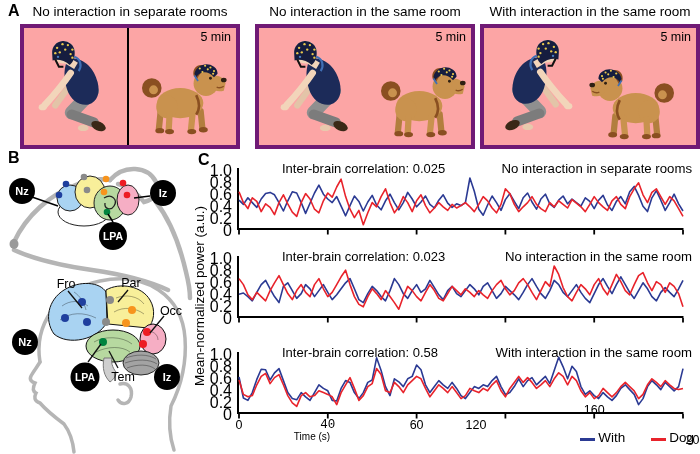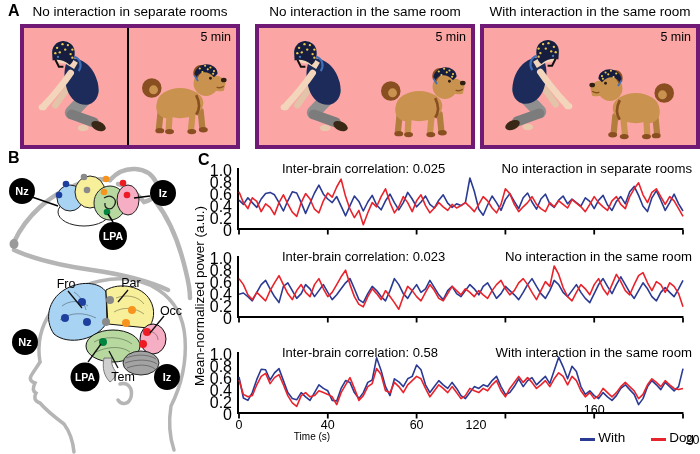--- a/index.html
+++ b/index.html
@@ -304,21 +304,21 @@
           <polyline points="2.0,25.0 6.4,46.0 10.9,48.4 15.3,40.6 19.8,27.4 24.2,17.2 28.6,17.8 33.1,28.0 37.5,20.8 42.0,16.6 46.4,28.6 50.8,40.6 55.3,46.6 59.7,47.8 64.2,40.6 68.6,44.8 73.0,48.4 77.5,40.6 81.9,32.8 86.4,36.4 90.8,38.8 95.2,48.4 99.7,49.0 104.1,36.4 108.6,28.6 113.0,30.4 117.4,40.6 121.9,46.6 126.3,40.6 130.8,30.4 135.2,28.0 139.6,5.8 144.1,18.4 148.5,34.6 153.0,43.6 157.4,26.8 161.8,29.8 166.3,34.6 170.7,26.8 175.2,24.4 179.6,13.0 184.0,17.8 188.5,32.8 192.9,40.6 197.4,34.6 201.8,28.6 206.2,32.8 210.7,36.4 215.1,30.4 219.6,36.4 224.0,43.6 228.4,46.6 232.9,40.6 237.3,34.6 241.8,36.4 246.2,32.8 250.6,34.6 255.1,28.6 259.5,24.4 264.0,34.6 268.4,42.4 272.8,40.6 277.3,34.6 281.7,26.8 286.2,34.6 290.6,28.6 295.0,25.6 299.5,32.8 303.9,28.6 308.4,24.4 312.8,31.6 317.2,18.4 321.7,5.2 326.1,14.8 330.6,26.8 335.0,14.2 339.4,19.6 343.9,34.6 348.3,42.4 352.8,38.8 357.2,43.6 361.6,46.6 366.1,40.6 370.5,44.8 375.0,48.4 379.4,43.6 383.8,36.4 388.3,32.8 392.7,37.6 397.2,42.4 401.6,52.6 406.0,46.6 410.5,34.6 414.9,28.6 419.4,32.8 423.8,37.6 428.2,30.4 432.7,34.6 437.1,38.8 441.6,34.6 446.0,16.6" fill="none" stroke="#2b3a93" stroke-width="1.6" stroke-linejoin="round"></polyline>
           <polyline points="2.0,28.0 6.4,42.4 10.9,44.8 15.3,43.6 19.8,32.8 24.2,24.4 28.6,21.4 33.1,31.6 37.5,25.6 42.0,22.6 46.4,32.8 50.8,43.6 55.3,50.8 59.7,54.4 64.2,43.6 68.6,40.6 73.0,44.8 77.5,43.6 81.9,38.8 86.4,40.6 90.8,42.4 95.2,44.8 99.7,52.6 104.1,40.6 108.6,32.8 113.0,25.6 117.4,36.4 121.9,48.4 126.3,43.6 130.8,34.6 135.2,31.6 139.6,16.6 144.1,22.6 148.5,38.8 153.0,40.6 157.4,30.4 161.8,34.6 166.3,40.6 170.7,32.8 175.2,28.6 179.6,24.4 184.0,26.8 188.5,36.4 192.9,44.8 197.4,38.8 201.8,32.8 206.2,36.4 210.7,40.6 215.1,34.6 219.6,40.6 224.0,46.6 228.4,43.6 232.9,36.4 237.3,38.8 241.8,40.6 246.2,36.4 250.6,38.8 255.1,32.8 259.5,28.6 264.0,38.8 268.4,44.8 272.8,36.4 277.3,30.4 281.7,24.4 286.2,30.4 290.6,25.6 295.0,30.4 299.5,36.4 303.9,32.8 308.4,28.6 312.8,34.6 317.2,26.8 321.7,20.8 326.1,24.4 330.6,32.8 335.0,24.4 339.4,28.6 343.9,38.8 348.3,44.8 352.8,40.6 357.2,46.6 361.6,43.6 366.1,36.4 370.5,40.6 375.0,44.8 379.4,40.6 383.8,34.6 388.3,30.4 392.7,34.6 397.2,38.8 401.6,46.6 406.0,42.4 410.5,32.8 414.9,26.8 419.4,30.4 423.8,34.6 428.2,28.6 432.7,32.8 437.1,36.4 441.6,37.6 446.0,36.4" fill="none" stroke="#e8232b" stroke-width="1.6" stroke-linejoin="round"></polyline>
         </svg>
         <span class="ytick" style="top: 346px;">1.0</span>
         <span class="ytick" style="top: 358px;">0.8</span>
         <span class="ytick" style="top: 370px;">0.6</span>
         <span class="ytick" style="top: 382px;">0.4</span>
         <span class="ytick" style="top: 394px;">0.2</span>
         <span class="ytick" style="top: 406px;">0</span>
         <span class="xtick" style="left: 221px; top: 419px;">0</span>
-        <span class="xtick" style="left: 309.8px; top: 419px;">40</span>
+        <span class="xtick" style="left: 309.8px; top: 419px; font-family: Liberation Mono, monospace;">40</span>
         <span class="xtick" style="left: 398.6px; top: 419px;">60</span>
         <span class="xtick" style="left: 458px; top: 419px;">120</span>
         <span class="xtick" style="left: 576.2px; top: 404px;">160</span>
         <span class="xtick" style="left: 678px; top: 419px; margin-top: 15px;">200</span>
       </div>
 
     <div class="xlab">Time (s)</div>
     <div class="legend">
       <span class="leg-item">
           <span class="leg-dash" style="background: rgb(43, 58, 147);"></span>

